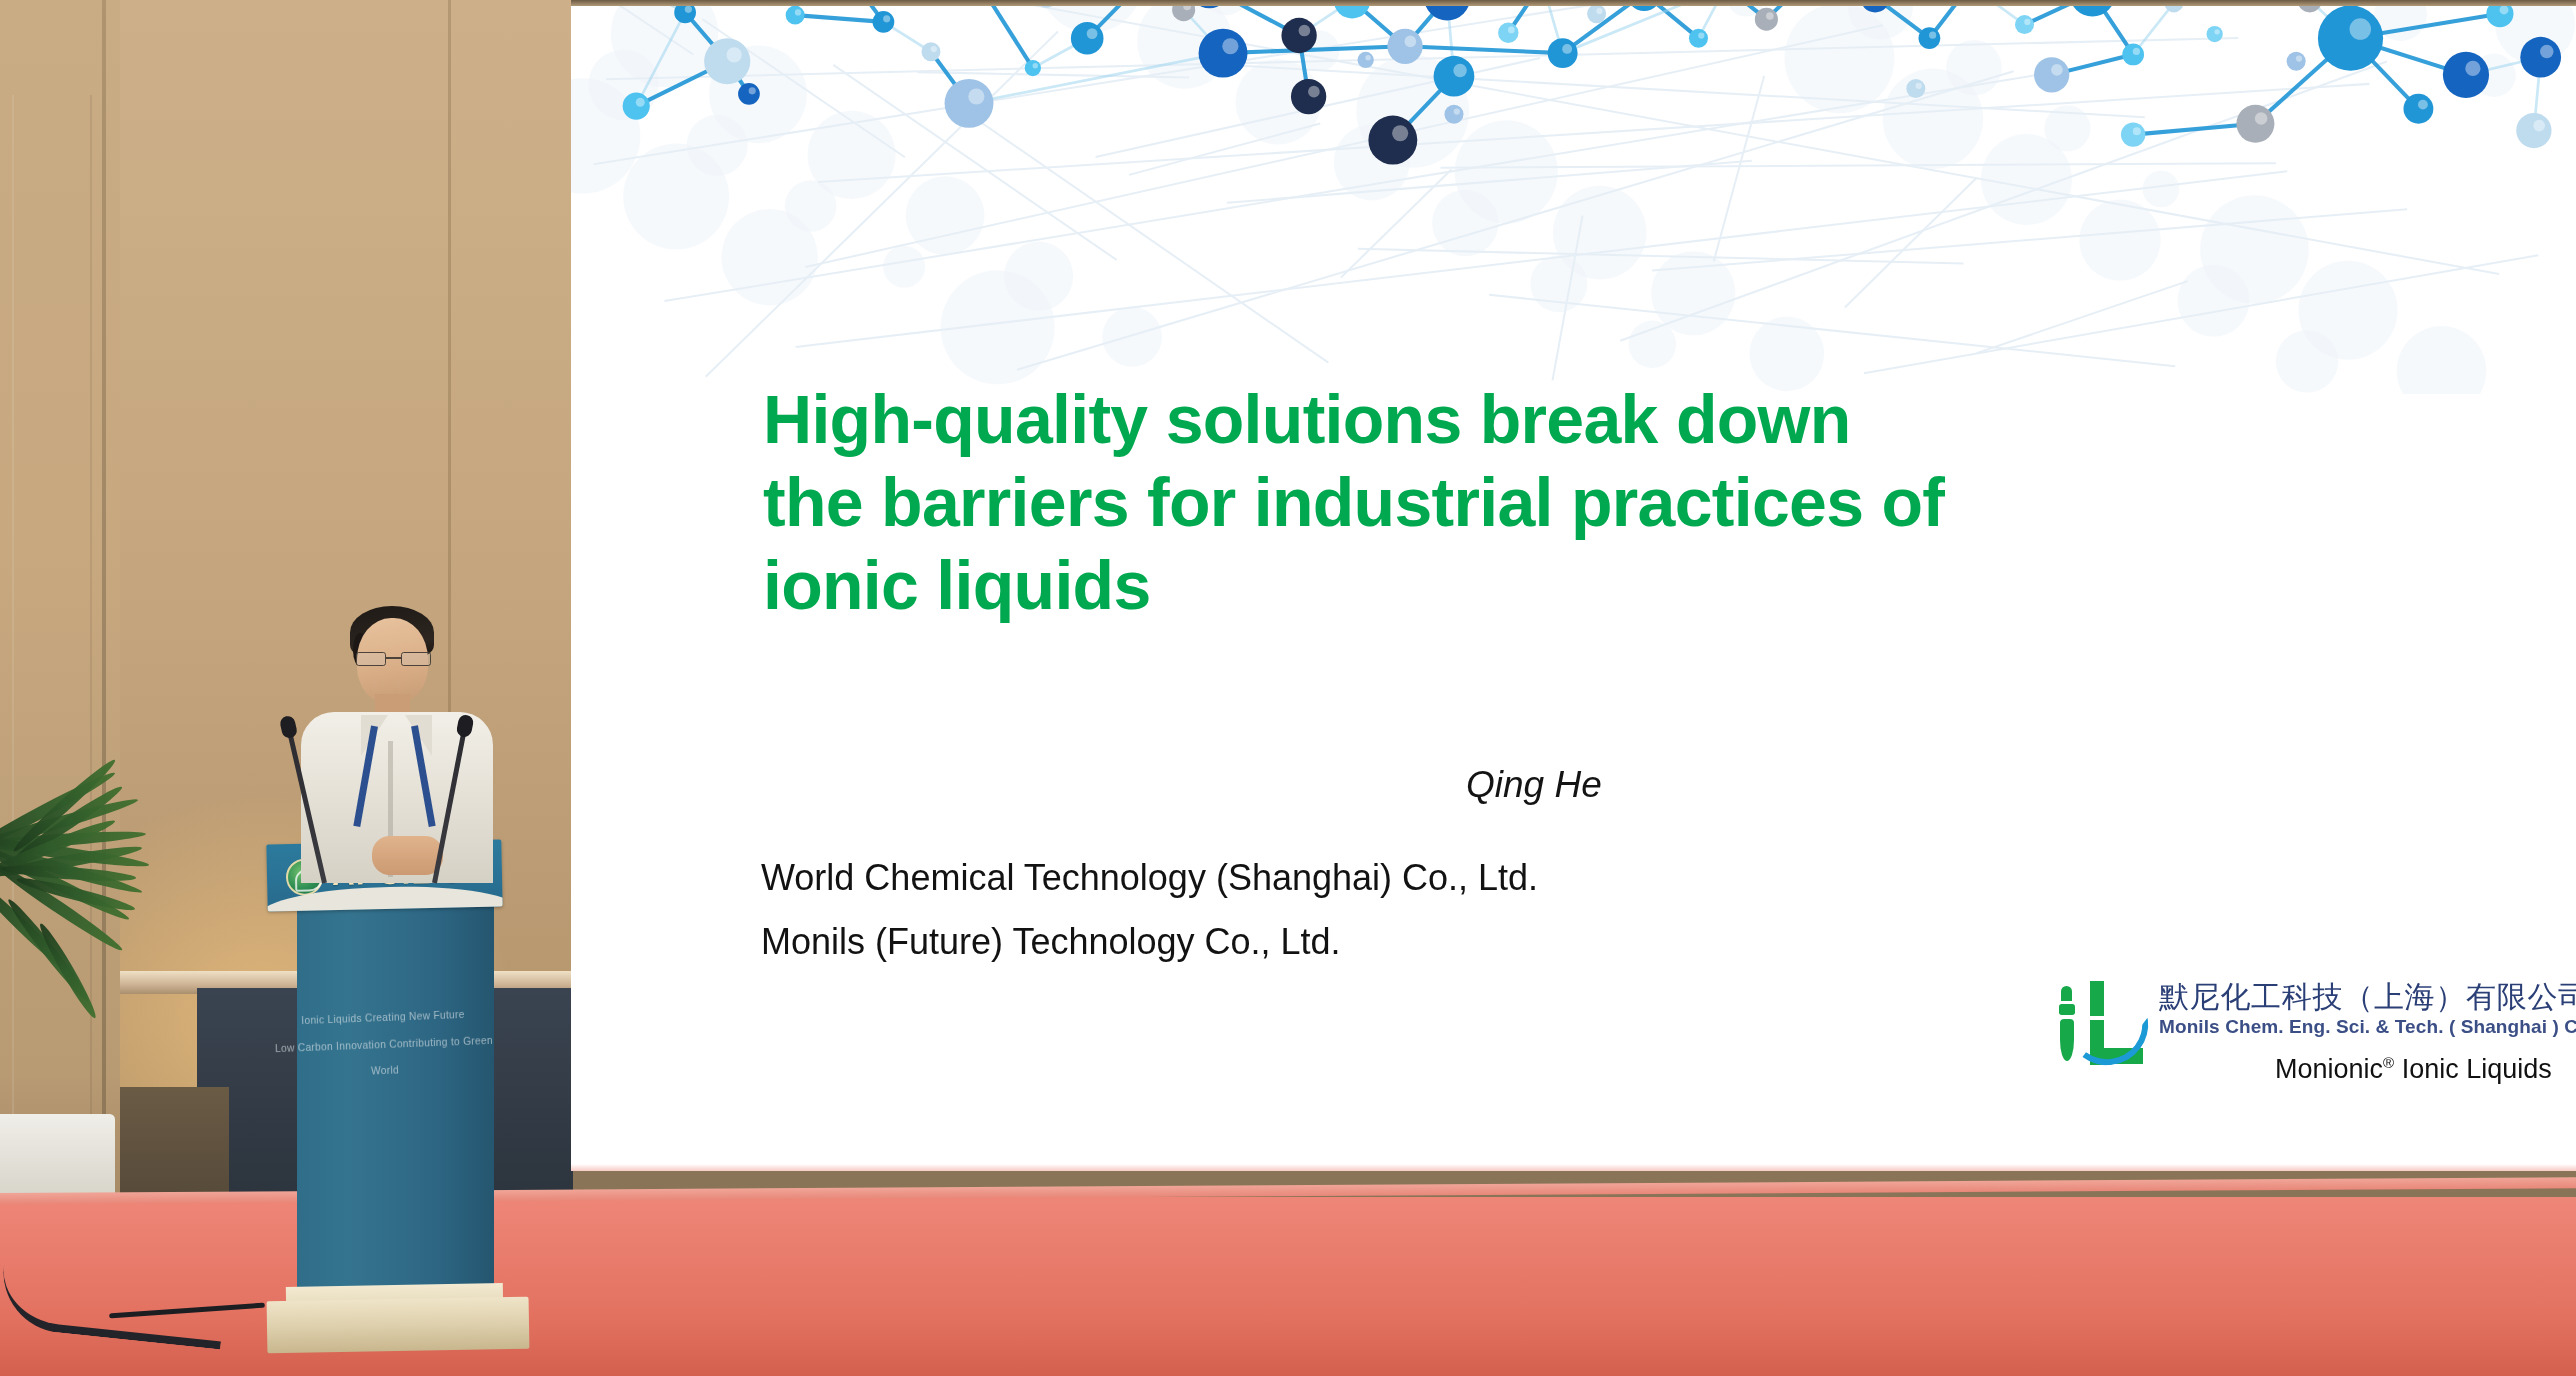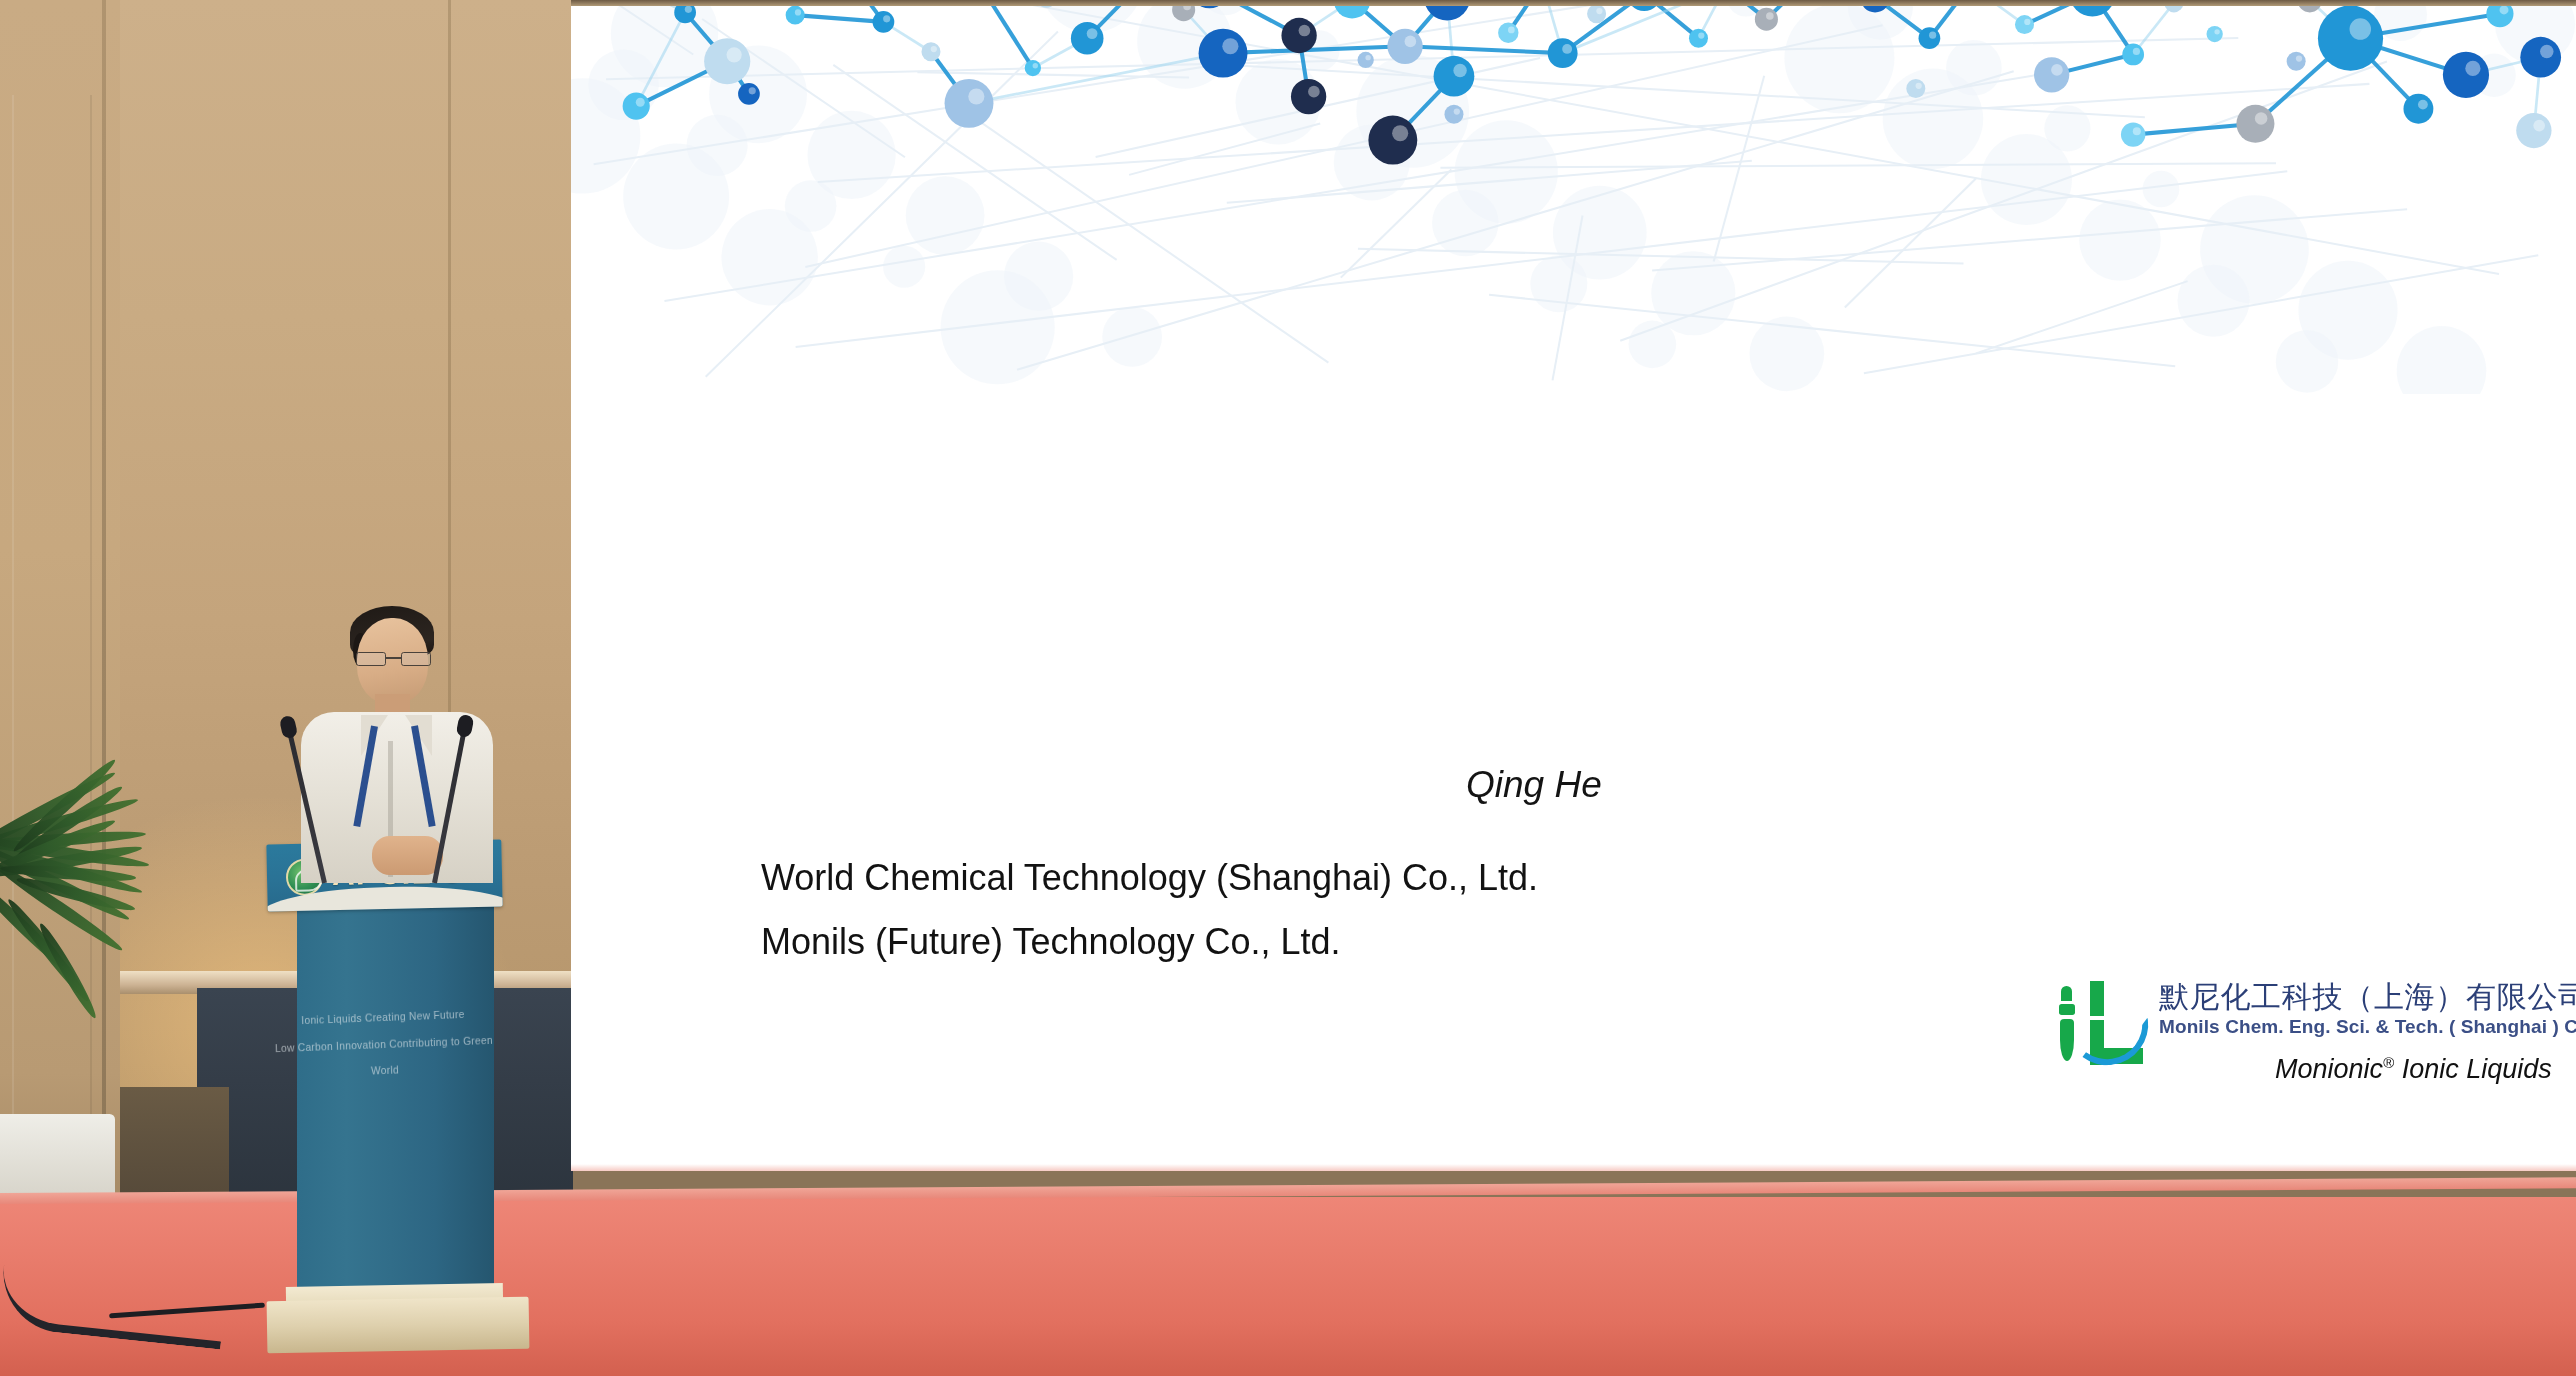--- a/index.html
+++ b/index.html
@@ -267,21 +267,21 @@
     font-family:"DejaVu Sans", sans-serif;
     white-space:nowrap;
   }
   .logo-en{
     position:absolute;left:110px;top:42px;
     color:#3b4f86;font-size:19px;font-weight:bold;letter-spacing:0.1px;
     white-space:nowrap;
   }
   .logo-tag{
     position:absolute;left:226px;top:80px;
-    color:#111;font-size:27px;white-space:nowrap;font-style:italic;
+    color:#111;font-size:27px;white-space:nowrap;
   }
   .logo-tag sup{font-size:15px;vertical-align:super;}
 </style>
 </head>
 <body>
 
 <div id="stage">
 
   <div class="room">
     <div class="wall-left"></div>
@@ -605,20 +605,25 @@
         <circle cx="2900" cy="124" r="30" fill="#1565c0"></circle>
         <circle cx="2909" cy="115.6" r="9.9" fill="#ffffff" opacity="0.40"></circle>
         <circle cx="2890" cy="232" r="26" fill="#bfdcef"></circle>
         <circle cx="2897.8" cy="224.72" r="8.58" fill="#ffffff" opacity="0.40"></circle>
         <circle cx="2480" cy="222" r="28" fill="#a8afb8"></circle>
         <circle cx="2488.4" cy="214.16" r="9.24" fill="#ffffff" opacity="0.40"></circle>
         <circle cx="2300" cy="238" r="18" fill="#7dd4f5"></circle>
         <circle cx="2305.4" cy="232.96" r="5.94" fill="#ffffff" opacity="0.40"></circle>
       </svg>
 
+    <div class="slide-title">
+      <div>High-quality solutions break down</div>
+      <div>the barriers for industrial practices of</div>
+      <div>ionic liquids</div>
+    </div>
 
     <div class="slide-author">Qing He</div>
 
     <div class="slide-affil">
       <div>World Chemical Technology (Shanghai)  Co., Ltd.</div>
       <div>Monils (Future) Technology Co., Ltd.</div>
     </div>
 
     <div class="logo-block">
       <div class="logo-mark">

